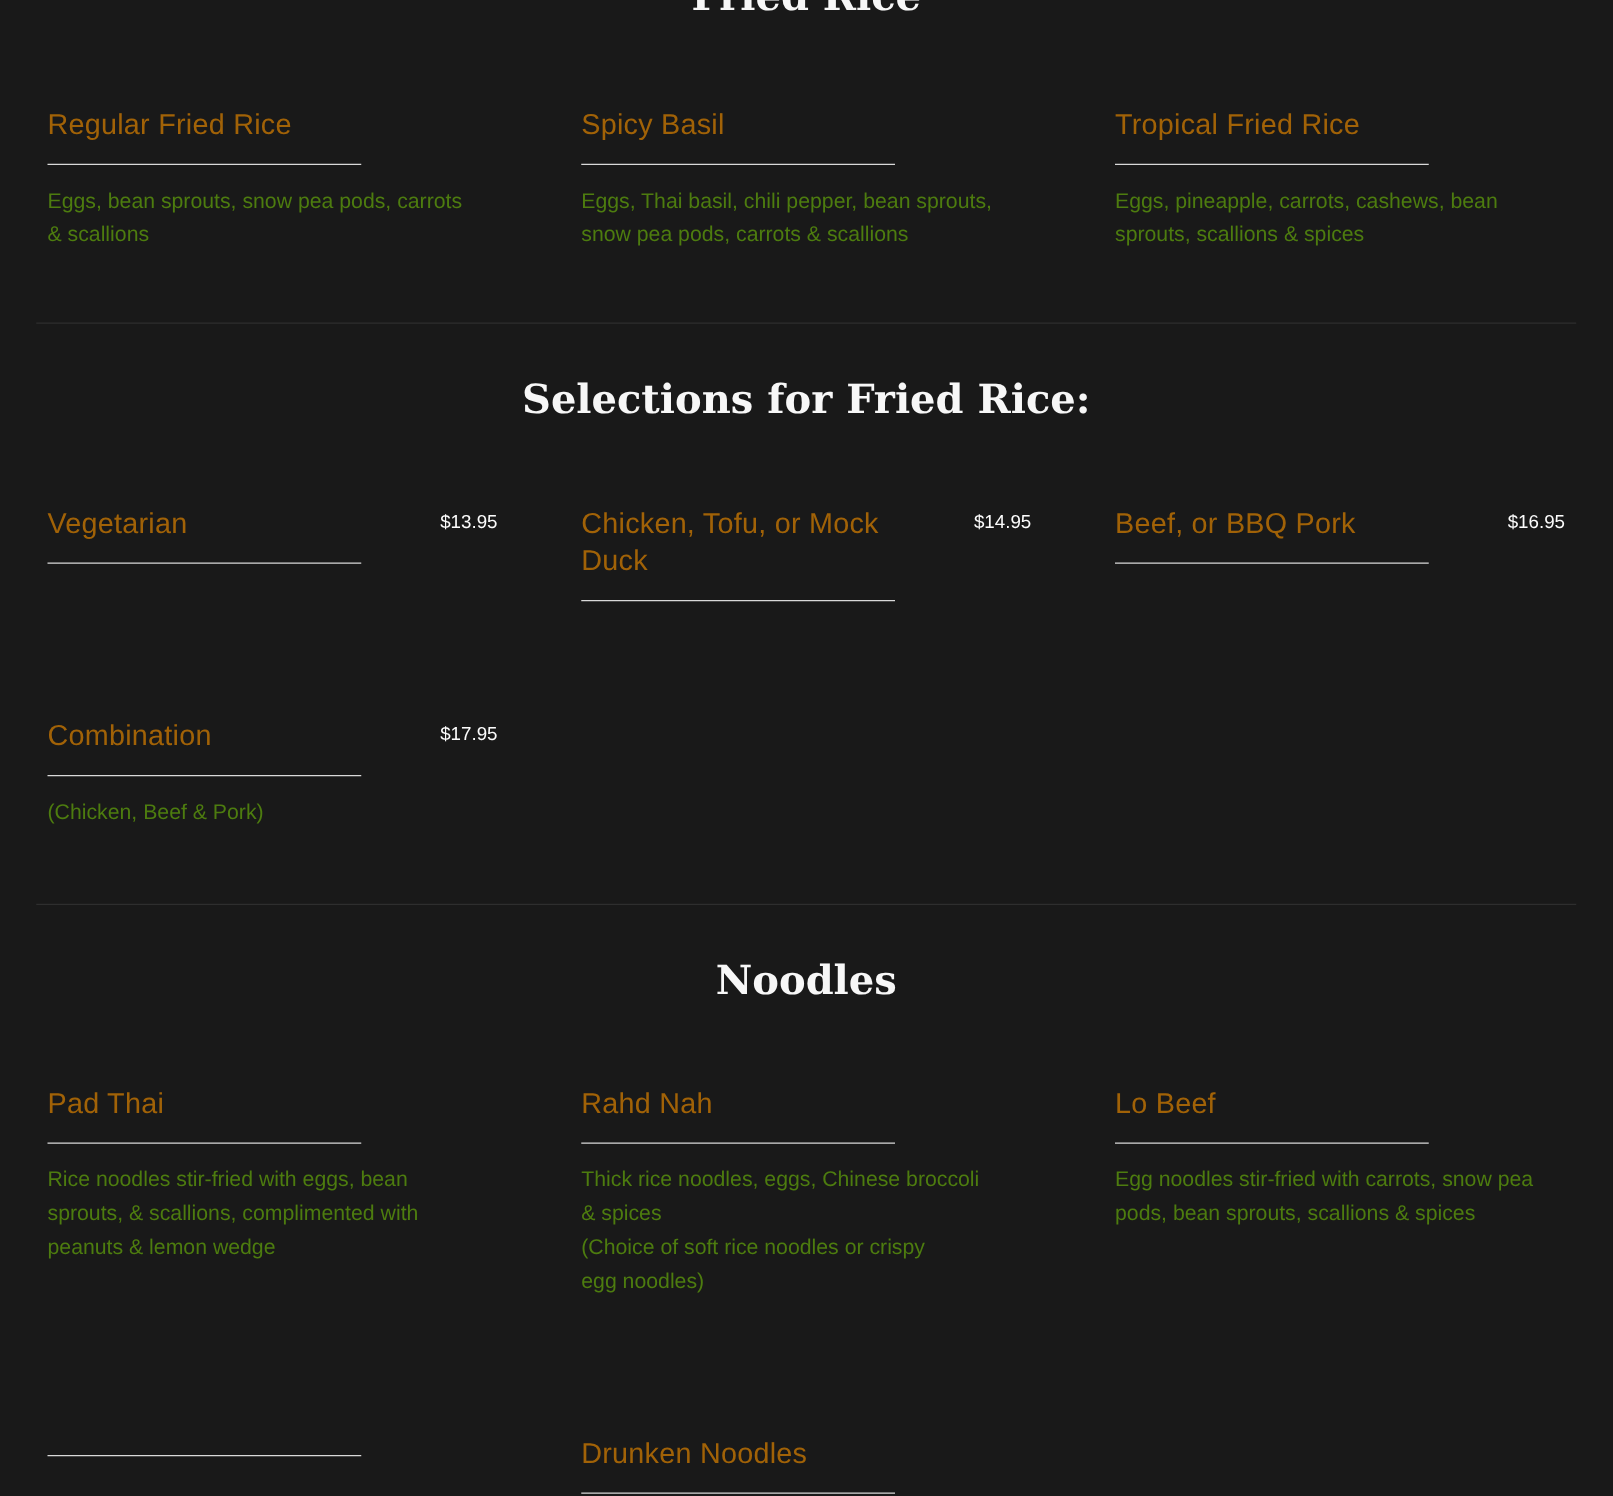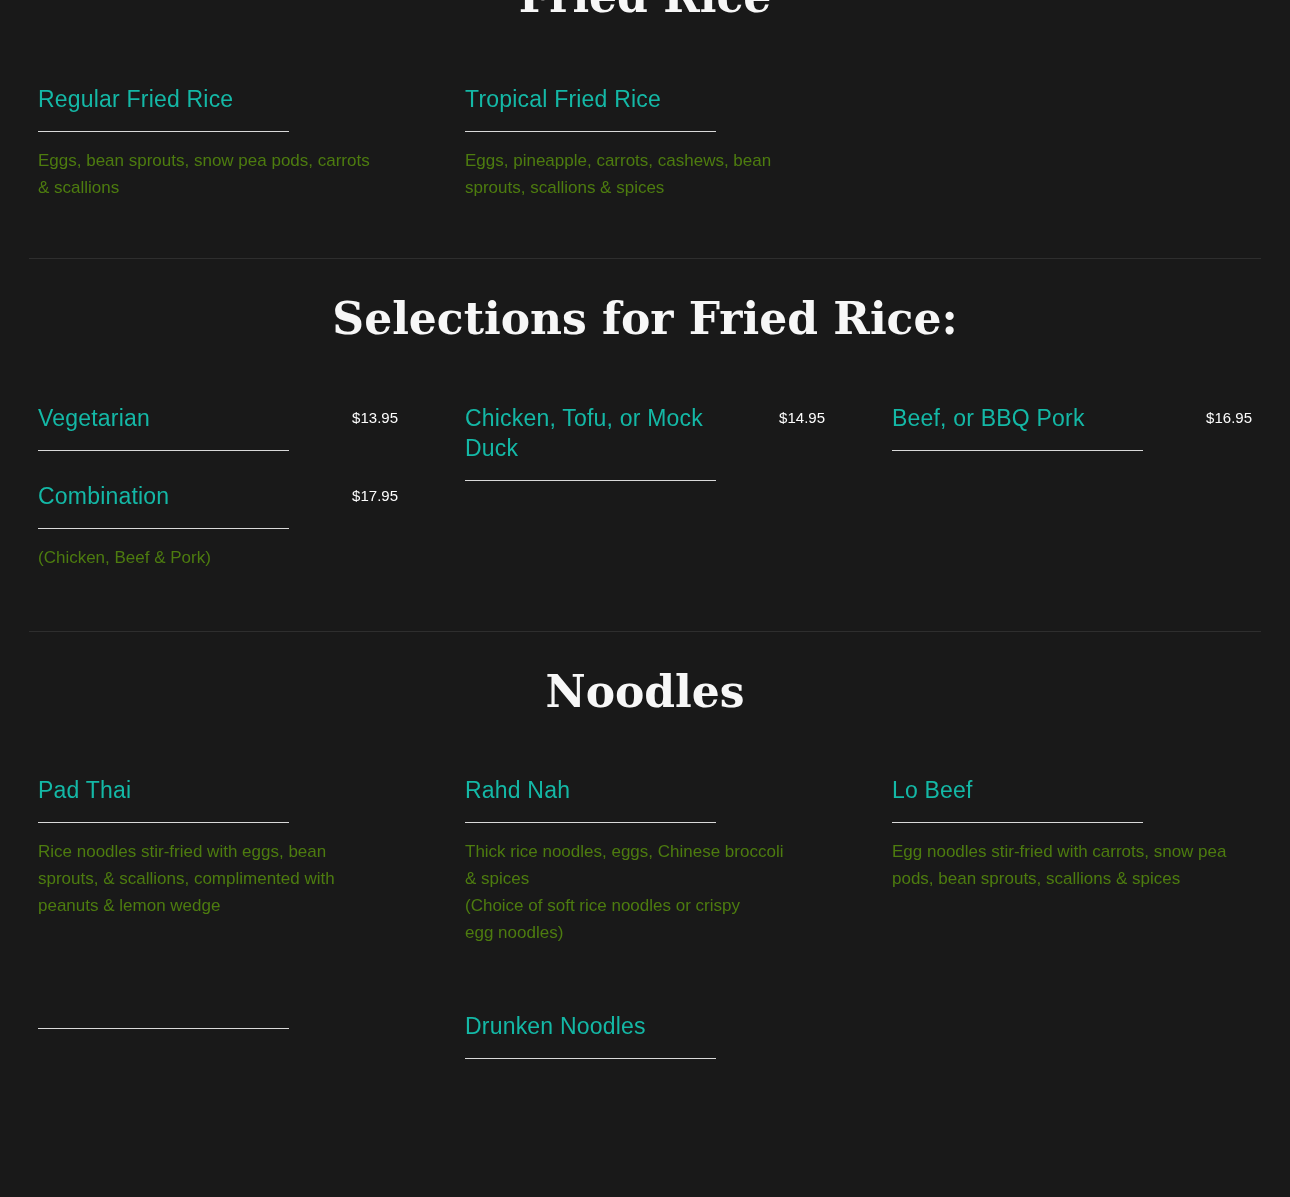--- a/index.html
+++ b/index.html
@@ -6,42 +6,42 @@
   html, body { width: 1290px; height: 1197px; overflow: hidden; }
   body {
     background: #191919;
     font-family: "Liberation Sans", sans-serif;
     -webkit-font-smoothing: antialiased;
   }
   .content { padding: 0 38px; }
   .section-title {
     font-family: "DejaVu Serif", serif;
     font-weight: 700;
-    font-size: 44px;
+    font-size: 32px;
     line-height: 38px;
     color: #f7f7f7;
     text-align: center;
   }
   .sec1 .section-title { margin-top: -22px; }
   .sec2 .section-title { margin-top: 41px; }
   .sec3 .section-title { margin-top: 41px; }
   .grid {
     display: grid;
     grid-template-columns: repeat(3, 1fr);
     column-gap: 67px;
     align-items: start;
   }
   .sec1 .grid { margin-top: 68px; }
-  .sec2 .grid { margin-top: 65px; }
-  .sec3 .grid { margin-top: 64px; row-gap: 65px; }
+  .sec2 .grid { margin-top: 65px; row-gap: 92px; }
+  .sec3 .grid { margin-top: 64px; row-gap: 109px; }
   .item h3 {
     font-size: 23px;
     font-weight: 400;
     line-height: 30px;
-    color: #14b8a6;
+    color: #a16207;
     letter-spacing: 0.2px;
   }
   .head-row {
     display: flex;
     justify-content: space-between;
     align-items: flex-start;
   }
   .head-row h3 { max-width: 252px; }
   .price {
     font-size: 15px;
@@ -76,20 +76,26 @@
 <body>
 
 <div class="content sec1">
   <h2 class="section-title">Fried Rice</h2>
   <div class="grid">
     <div class="item">
       <h3>Regular Fried Rice</h3>
       <div class="rule"></div>
       <p>Eggs, bean sprouts, snow pea pods, carrots
 &amp; scallions</p>
+    </div>
+    <div class="item">
+      <h3>Spicy Basil</h3>
+      <div class="rule"></div>
+      <p>Eggs, Thai basil, chili pepper, bean sprouts,
+snow pea pods, carrots &amp; scallions</p>
     </div>
     <div class="item">
       <h3>Tropical Fried Rice</h3>
       <div class="rule"></div>
       <p>Eggs, pineapple, carrots, cashews, bean
 sprouts, scallions &amp; spices</p>
     </div>
   </div>
 </div>
 

